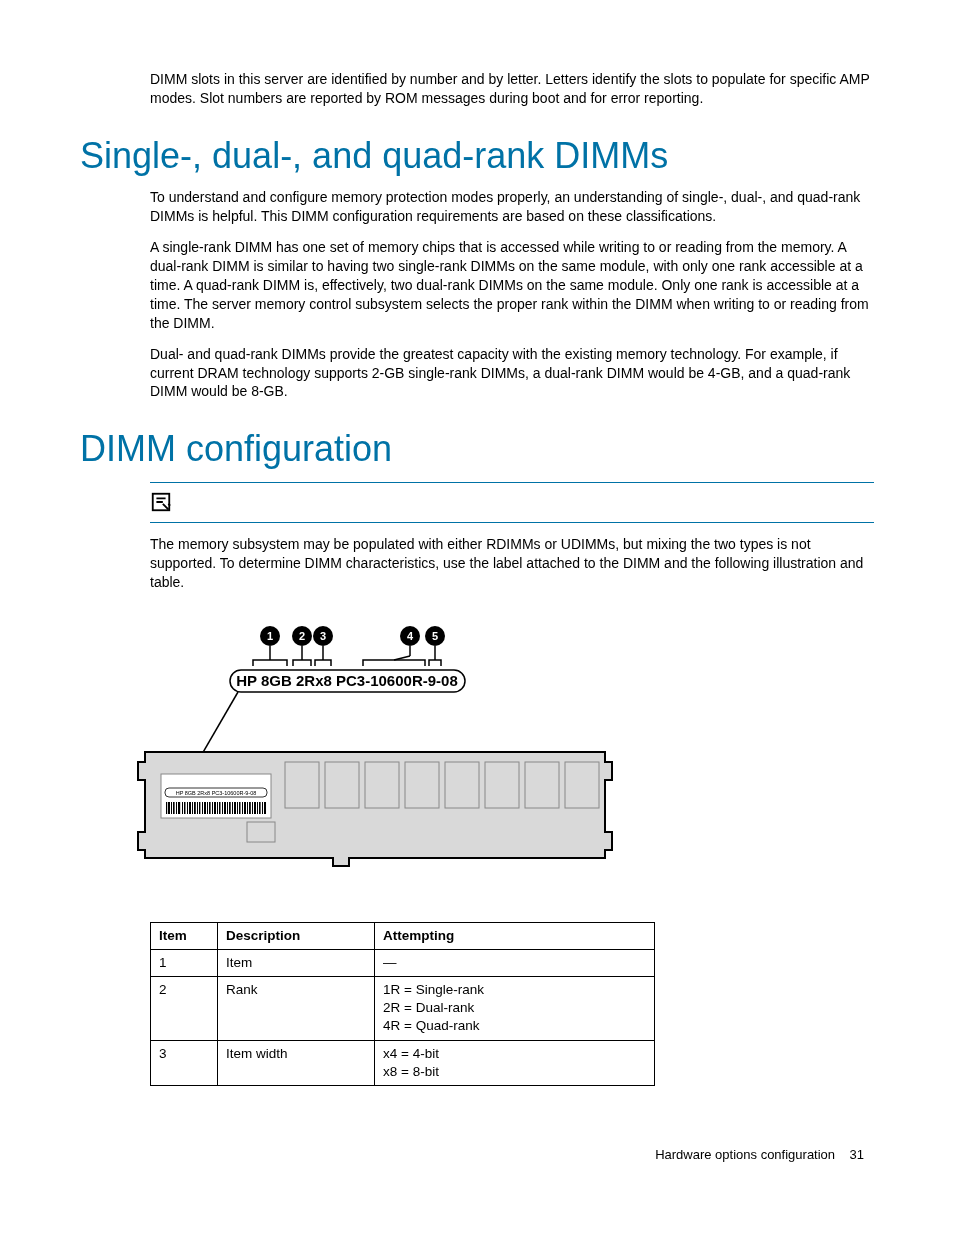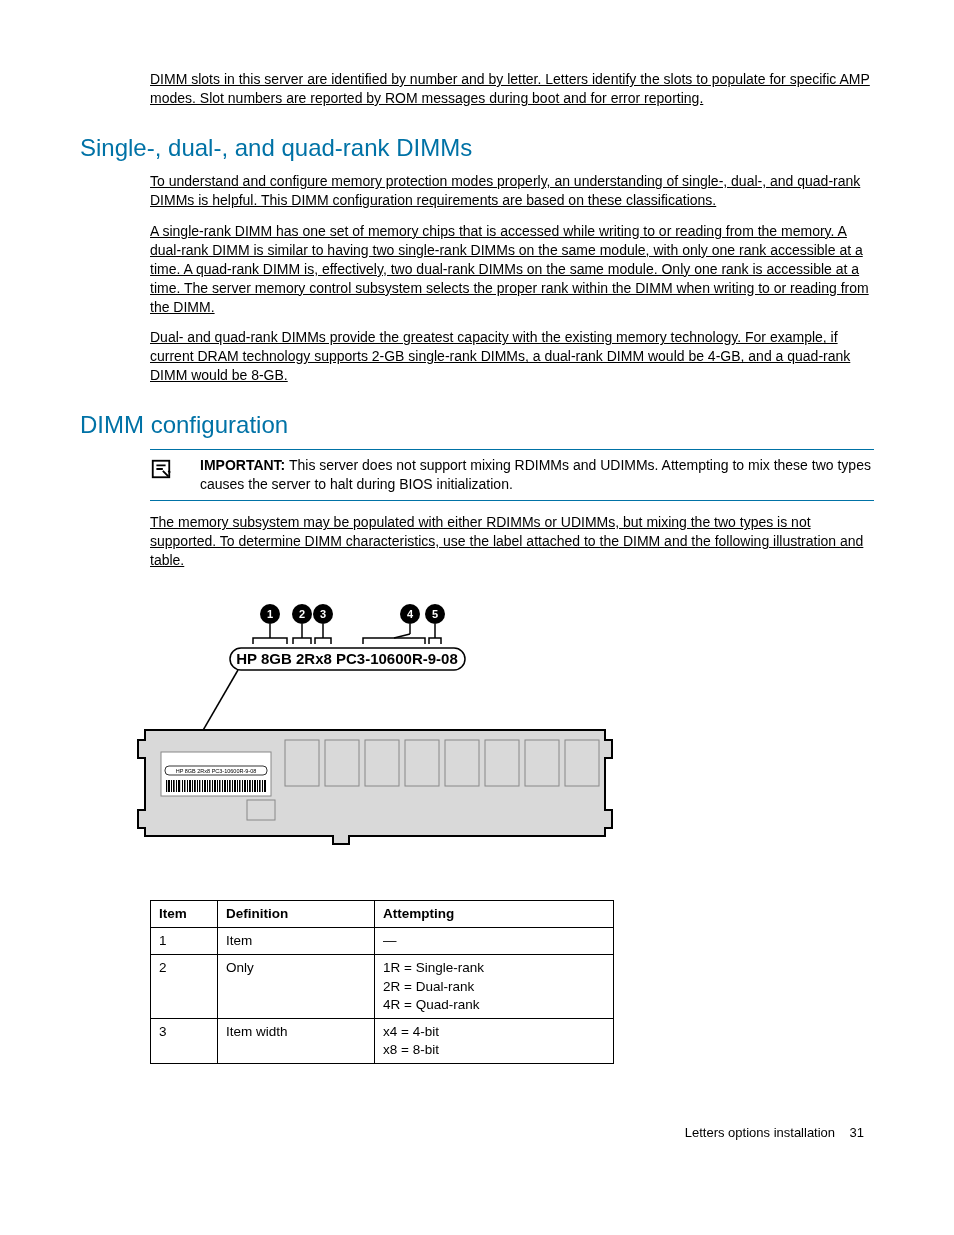--- a/index.html
+++ b/index.html
@@ -7,25 +7,25 @@
     font-family: "Futura", "Trebuchet MS", Arial, sans-serif;
     font-size: 14px;
     color: #000;
     margin: 0;
     padding: 70px 80px 40px 80px;
     width: 954px;
     box-sizing: border-box;
     line-height: 1.35;
   }
   .indent1 { margin-left: 70px; }
-  p { margin: 0 0 12px 16px; text-decoration: underline; }
+  p { margin: 0 0 12px 16px; }
   h1 {
     font-weight: normal;
     color: #0072a6;
-    font-size: 24px;
+    font-size: 36px;
     margin: 24px 0 8px 0;
     letter-spacing: 0px;
   }
   .important-box {
     border-top: 1px solid #0072a6;
     border-bottom: 1px solid #0072a6;
     padding: 6px 0 6px 0;
     margin: 0 0 12px 70px;
     display: flex;
     align-items: flex-start;
@@ -42,21 +42,21 @@
     flex: 1;
   }
   .important-box .text-col b { font-weight: bold; }
   .figure-wrap {
     margin: 30px 0 30px 55px;
   }
   svg.figure { display: block; }
   table.def {
     border-collapse: collapse;
     margin: 20px 0 0 70px;
-    width: 464px;
+    width: 505px;
     border-radius: 27px;
   }
   table.def th, table.def td {
     border: 1px solid #000;
     padding: 4px 8px;
     text-align: left;
     vertical-align: top;
     font-size: 13.5px;
   }
   table.def th {
@@ -83,24 +83,20 @@
 
 <div class="important-box">
   <div class="icon-col">
     <span>
       <svg width="22" height="22" viewBox="0 0 24 24">
         <rect x="3" y="3" width="18" height="18" fill="none" stroke="#000" stroke-width="2"></rect>
         <path d="M7 8 L17 8 M7 12 L14 12" stroke="#000" stroke-width="2"></path>
         <path d="M14 14 L20 20 M20 14 L22 16" stroke="#000" stroke-width="2"></path>
       </svg>
     </span>
-  </div>
-  <div class="text-col">
-    <b>IMPORTANT:</b>
-    <span>This server does not support mixing RDIMMs and UDIMMs. Attempting to mix these two types causes the server to halt during BIOS initialization.</span>
   </div>
 </div>
 
 <p class="indent1">The memory subsystem may be populated with either RDIMMs or UDIMMs, but mixing the two types is not supported. To determine DIMM characteristics, use the label attached to the DIMM and the following illustration and table.</p>
 
 <div class="figure-wrap">
 <svg class="figure" width="500" height="270" viewBox="0 0 500 270">
 
   <g font-family="Arial" font-size="11" font-weight="bold" fill="#fff" text-anchor="middle">
     <circle cx="135" cy="14" r="10" fill="#000"></circle>
@@ -216,43 +212,43 @@
 
     <rect x="112" y="200" width="28" height="20"></rect>
   </g>
 </svg>
 </div>
 
 <table class="def">
   <thead>
     <tr>
       <th style="width:50px">Item</th>
-      <th style="width:140px">Definition</th>
+      <th style="width:140px">Description</th>
       <th>Attempting</th>
     </tr>
   </thead>
   <tbody>
     <tr>
       <td>1</td>
       <td>Item</td>
       <td>—</td>
     </tr>
     <tr>
       <td>2</td>
-      <td>Only</td>
+      <td>Rank</td>
       <td style="white-space:pre-line">1R = Single-rank
 2R = Dual-rank
 4R = Quad-rank</td>
     </tr>
     <tr>
       <td>3</td>
       <td>Item width</td>
       <td style="white-space:pre-line">x4 = 4-bit
 x8 = 8-bit</td>
     </tr>
   </tbody>
 </table>
 
 <div class="footer">
-  <span>Letters options installation</span>
+  <span>Hardware options configuration</span>
   &nbsp;&nbsp;
   <span>31</span>
 </div>
 
 </body></html>

